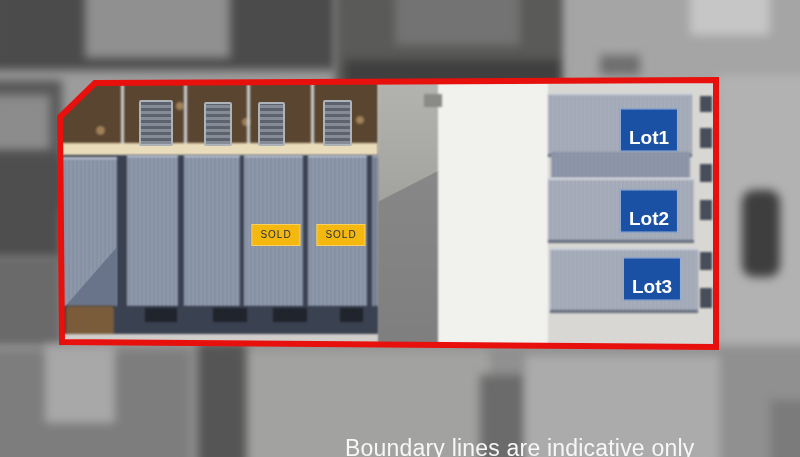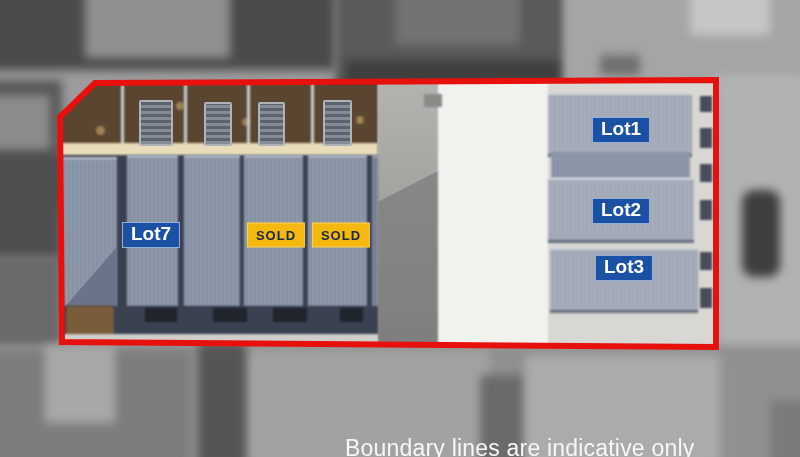--- a/index.html
+++ b/index.html
@@ -31,25 +31,25 @@
   }
   
   .outline{position:absolute;inset:0;pointer-events:none;}
   
   .tag{
     position:absolute;transform:translate(-50%,-50%);
     white-space:nowrap;line-height:1;
   }
   .lot{
     background:#1b51a5;color:#fff;border:1px solid rgba(255,255,255,.55);
-    font-size:19px;font-weight:600;padding:1px 8px 4px;
+    font-size:19px;font-weight:600;padding:18px 8px 4px;margin-left:28px;
   }
   .sold{
     background:#f5b80f;color:#1a2945;border:1px solid rgba(255,255,255,.35);
-    font-size:13px;font-weight:bold;letter-spacing:1px;padding:5px 8px;
+    font-size:10px;font-weight:normal;letter-spacing:1px;padding:5px 8px;
   }
   .caption{
     position:absolute;left:345px;top:435px;color:#f7f7f7;
     font-size:23px;letter-spacing:.2px;
   }
 </style>
 </head>
 <body>
 
 <div class="stage">
@@ -128,21 +128,20 @@
     <div class="soft abs" style="left:700px;top:164px;width:12px;height:18px;background:#474d59;"></div>
     <div class="soft abs" style="left:700px;top:200px;width:12px;height:20px;background:#474d59;"></div>
     <div class="soft abs" style="left:700px;top:252px;width:12px;height:18px;background:#474d59;"></div>
     <div class="soft abs" style="left:700px;top:288px;width:12px;height:20px;background:#474d59;"></div>
   </div>
 
   <svg class="outline" width="800" height="457" viewBox="0 0 800 457">
     <polygon points="95,83 716,80 716,347 62,342 60,117" fill="none" stroke="#e8100c" stroke-width="6" stroke-linejoin="miter"></polygon>
   </svg>
 
-  <div class="tag lot" style="left:151px;top:235px;">Lot7</div>
   <div class="tag sold" style="left:276px;top:235px;">SOLD</div>
   <div class="tag sold" style="left:341px;top:235px;">SOLD</div>
   <div class="tag lot" style="left:621px;top:130px;">Lot1</div>
   <div class="tag lot" style="left:621px;top:211px;">Lot2</div>
-  <div class="tag lot" style="left:624px;top:268px;">Lot3</div>
+  <div class="tag lot" style="left:624px;top:279px;">Lot3</div>
 
   <div class="caption">Boundary lines are indicative only</div>
 </div>
 
 </body></html>

